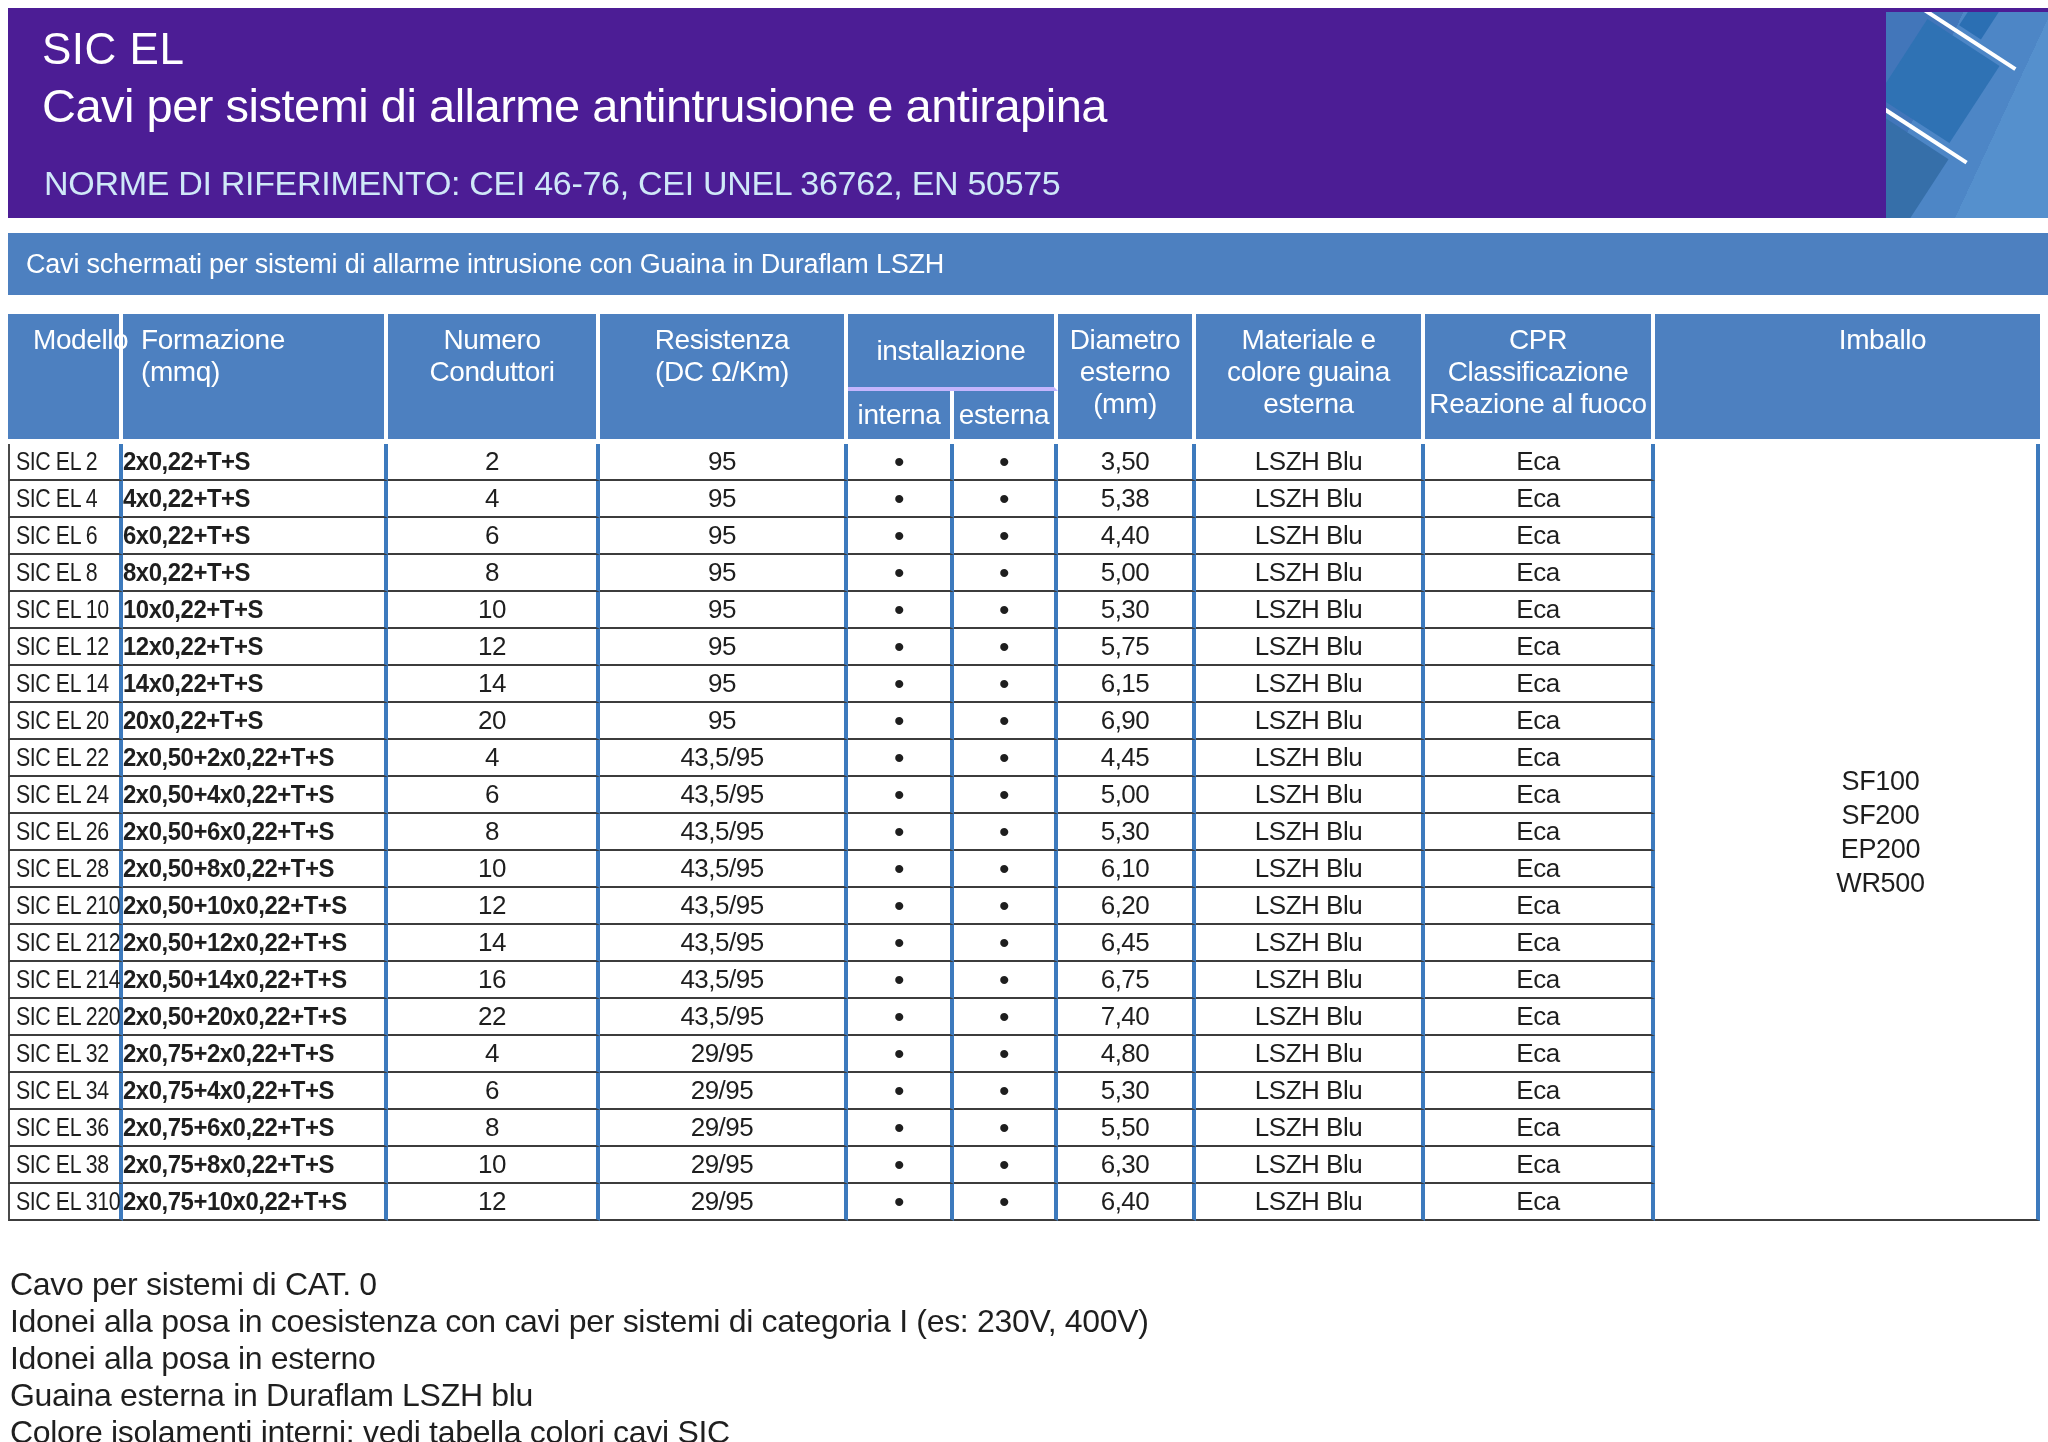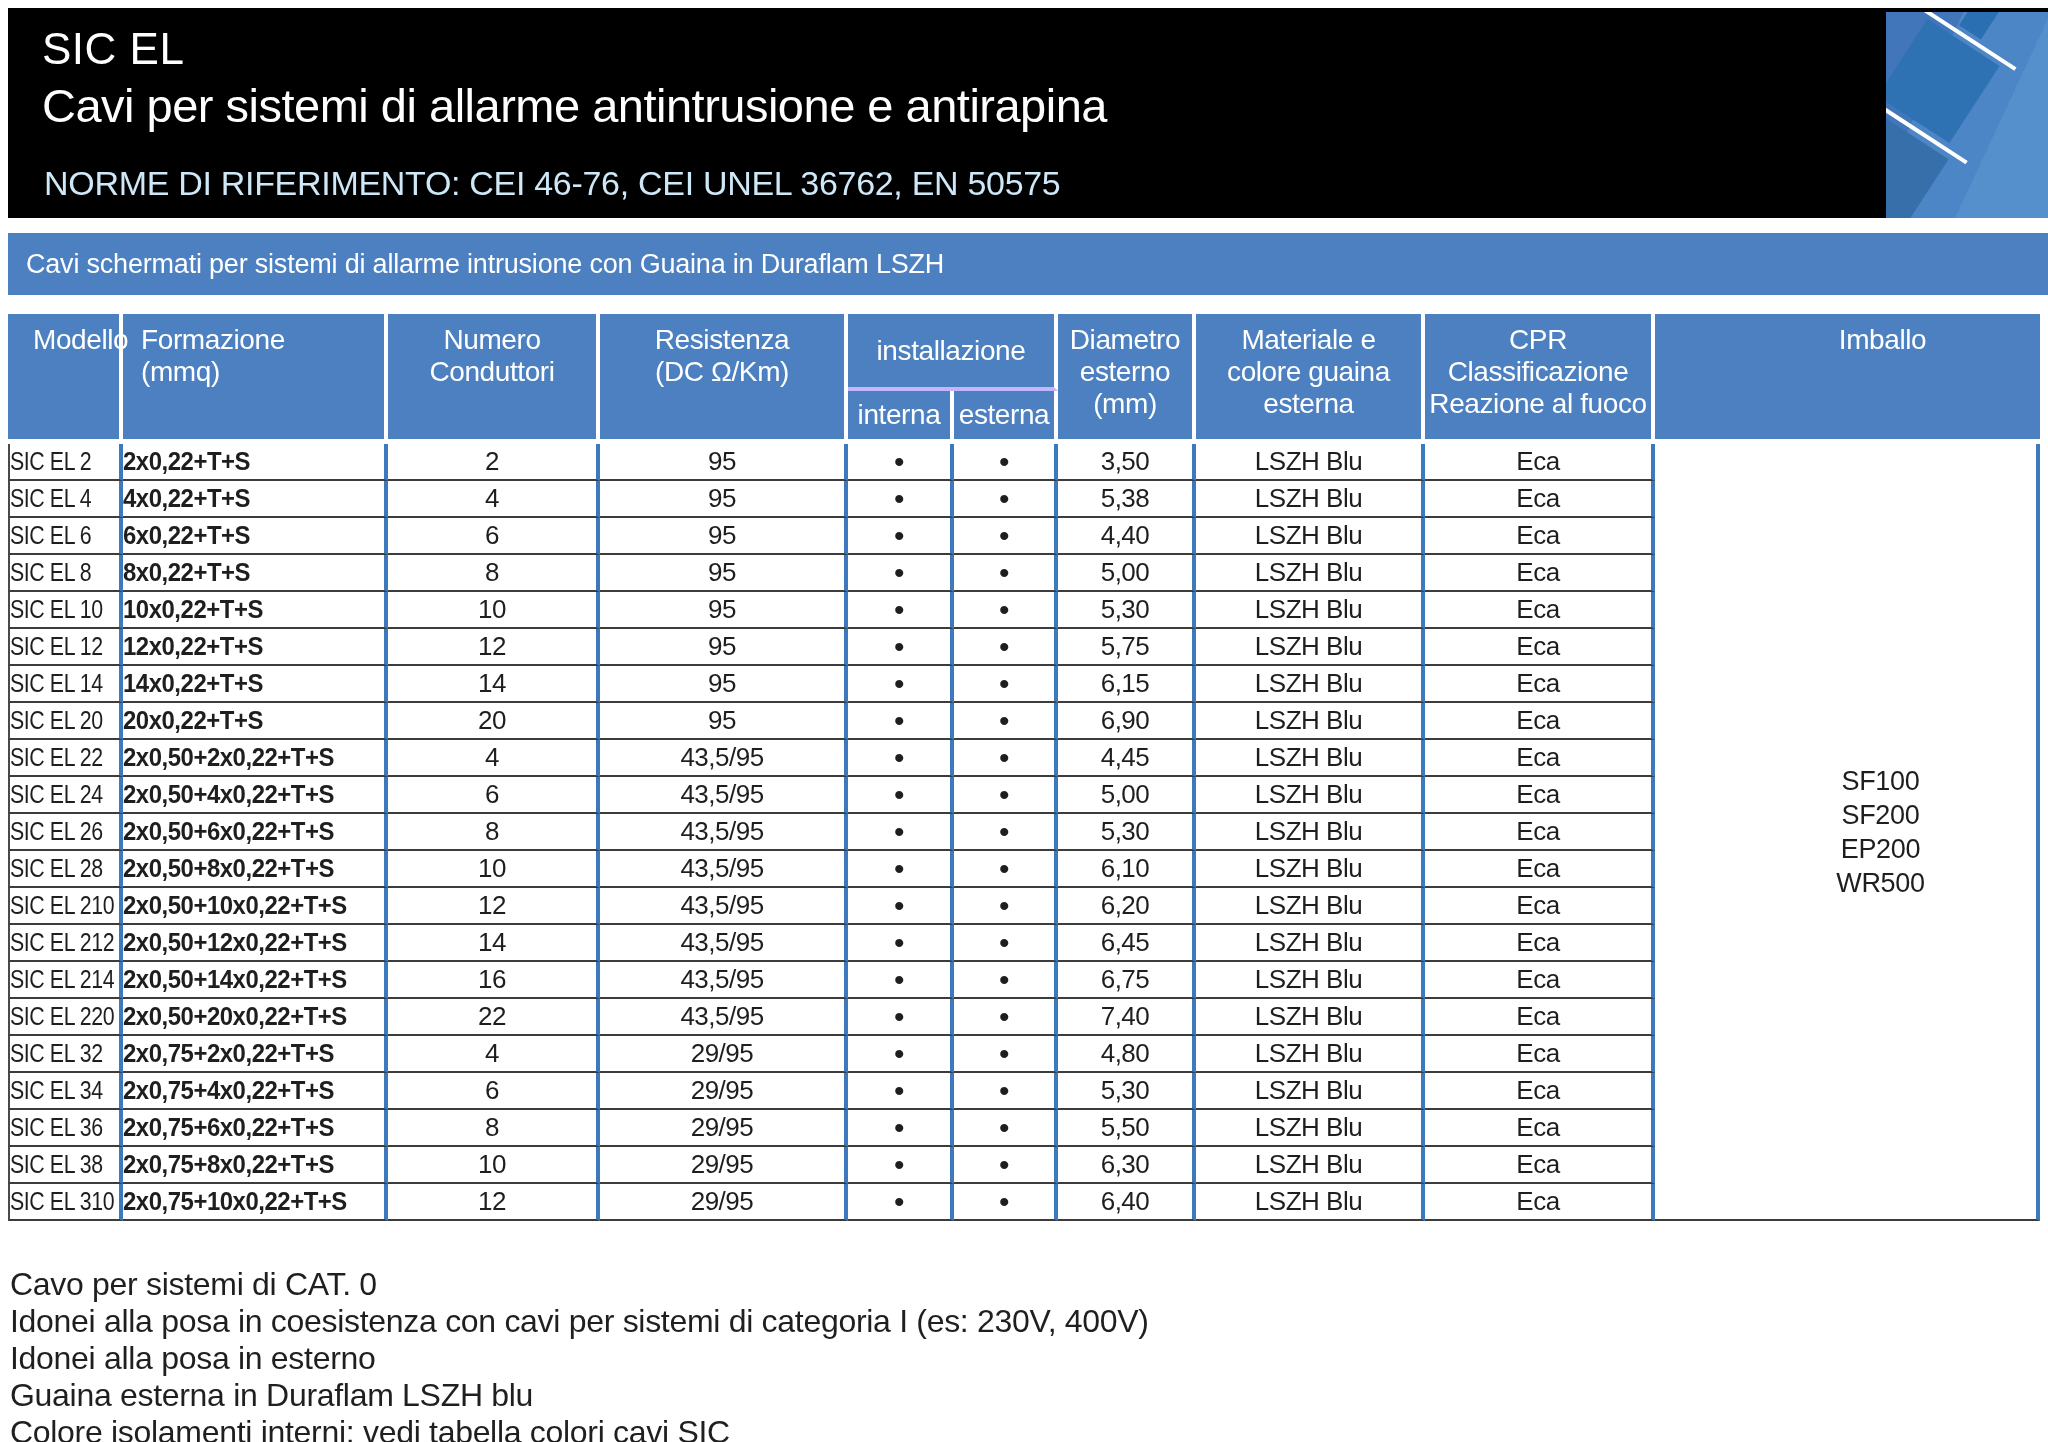--- a/index.html
+++ b/index.html
@@ -3,21 +3,21 @@
 <meta charset="utf-8">
 <style>
   html,body{margin:0;padding:0;}
   body{
     width:2048px;height:1442px;position:relative;background:#ffffff;
     font-family:"Liberation Sans",sans-serif;overflow:hidden;color:#1f1f1f;
   }
   
   .banner{
     position:absolute;left:8px;top:8px;width:2040px;height:210px;
-    background:#000000;overflow:hidden;
+    background:#4c1d95;overflow:hidden;
   }
   .banner-product{
     position:absolute;left:34px;top:16px;font-size:44px;line-height:50px;
     color:#ffffff;letter-spacing:0.5px;
   }
   .banner-title{
     position:absolute;left:34px;top:70px;font-size:47px;line-height:56px;
     color:#ffffff;white-space:nowrap;letter-spacing:-0.5px;
   }
   .banner-norms{
@@ -72,21 +72,21 @@
     border-bottom:5px solid #ffffff;
   }
   thead th.th-last{border-right:none;}
   thead th.th-imballo{text-align:center;padding-left:70px;}
   tbody td{
     height:37px;font-size:26px;letter-spacing:-0.5px;color:#1e1e1e;
     text-align:center;vertical-align:middle;white-space:nowrap;
     border-bottom:2px solid #3c3c3c;border-right:4px solid #3d7abd;
     background:#ffffff;
   }
-  tbody td.c-modello{text-align:left;border-left:2px solid #4a4a4a;}
+  tbody td.c-modello{text-align:left;padding-left:6px;border-left:2px solid #4a4a4a;}
   tbody td.c-formazione{text-align:left;padding-left:0;font-weight:bold;}
   tbody td.c-dot{font-size:30px;}
   tbody td.c-imballo{vertical-align:middle;padding-left:70px;}
   .squeezeA{display:inline-block;transform:scaleX(0.82);transform-origin:0 50%;}
   .squeezeB{display:inline-block;transform:scaleX(0.92);transform-origin:0 50%;}
   .imballo-block{white-space:pre-line;font-size:27px;line-height:34px;letter-spacing:-0.3px;}
   
   .notes{position:absolute;left:10px;top:1266px;width:2030px;}
   .note-line{font-size:32px;line-height:37px;color:#1f1f1f;letter-spacing:-0.3px;white-space:nowrap;}
 </style>

